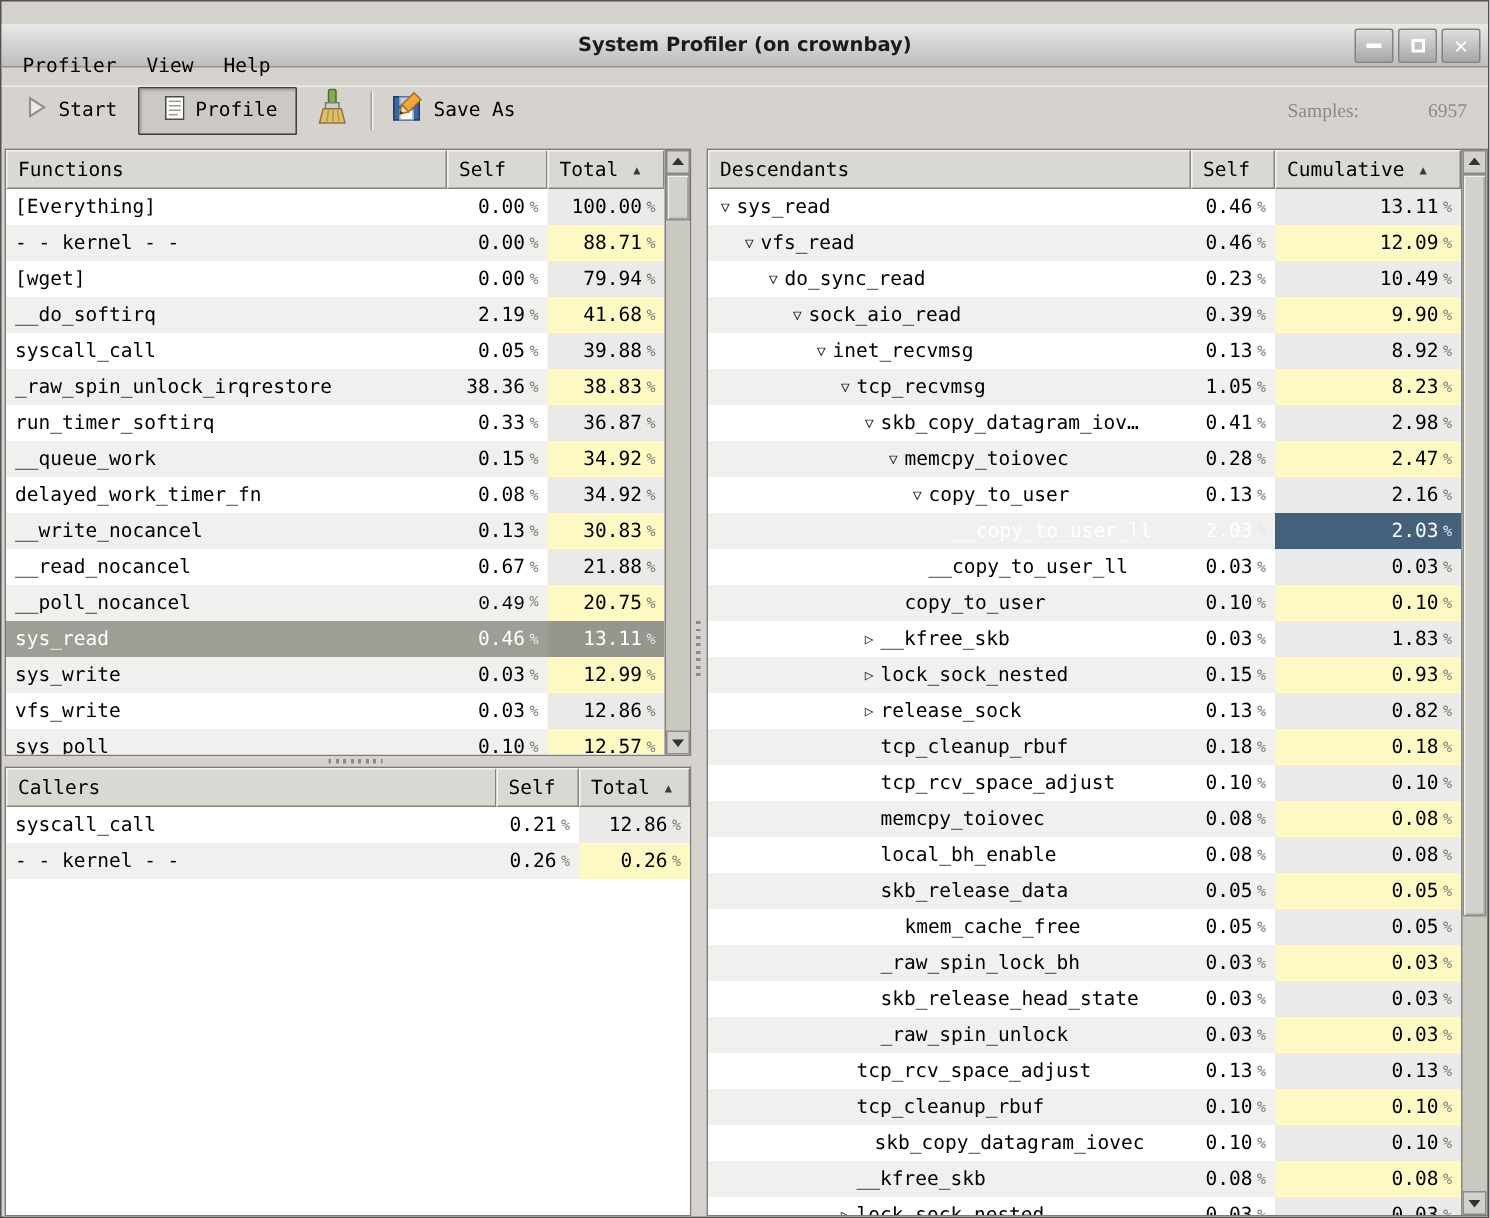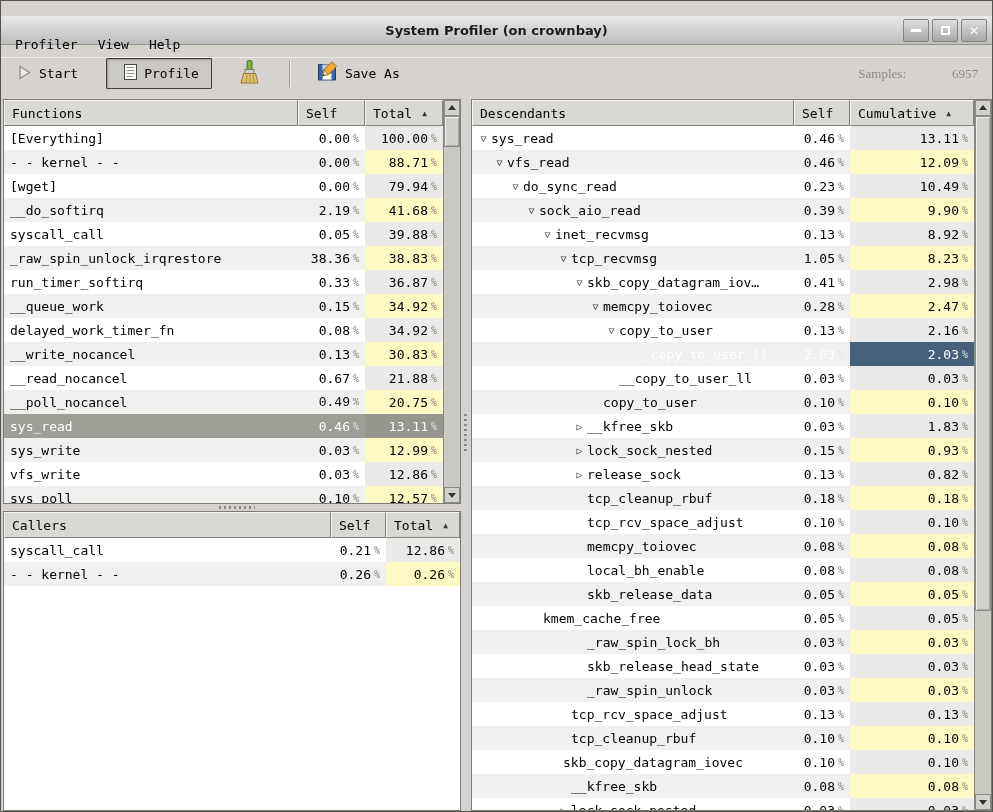--- a/index.html
+++ b/index.html
@@ -18,21 +18,21 @@
   .win-btn{width:26px;height:23px;border:1px solid #84837f;border-radius:2px;
     background:linear-gradient(#dedede,#a7a7a7);display:flex;align-items:center;justify-content:center;}
   .glyph-min{width:10px;height:3px;background:#fff;}
   .glyph-max{width:9px;height:9px;border:2px solid #fff;}
   .glyph-close{color:#fff;font-size:12px;font-weight:bold;font-family:"DejaVu Sans",sans-serif;line-height:1;}
   
   .menubar{position:absolute;left:0;top:30px;right:0;height:26px;display:flex;align-items:center;padding-left:4px;}
   .menu-item{padding:3px 10px;font-size:13px;}
   
   .toolbar{position:absolute;left:0;top:56px;right:0;height:32px;border-top:1px solid #ecebe7;
-    display:flex;align-items:center;padding:0 10px;gap:14px;}
+    display:flex;align-items:center;padding:0 10px;}
   .tb-item{display:flex;align-items:center;gap:7px;font-size:13px;}
   .tb-start{padding:4px 6px;margin-right:8px;}
   .tb-profile{border:1px solid #40403c;background:#ccc9c4;border-radius:1px;
     box-shadow:inset 1px 1px 2px rgba(0,0,0,.25);padding:5px 12px 5px 17px;}
   .tb-brush{margin-left:9px;padding:2px 4px;}
   .tb-sep{width:2px;height:26px;margin:0 11px;border-left:1px solid #a19f98;border-right:1px solid #f0efeb;}
   .samples{margin-left:auto;display:flex;gap:46px;color:#8b8a84;font-size:13px;padding-right:4px;font-family:Liberation Serif, serif;}
   
   .panel{position:absolute;background:#fff;border:1px solid #7e7c77;}
   .table-area{position:absolute;top:0;left:0;bottom:0;overflow:hidden;}
@@ -712,21 +712,21 @@
             <div class="cell cell-val cell-self" style="width: 56px;">
               <span>0.05</span>
               <span class="pct">%</span>
             </div>
             <div class="cell cell-val cell-total" style="width: 124px;">
               <span>0.05</span>
               <span class="pct">%</span>
             </div>
           </div>
           <div class="tbl-row">
-            <div class="cell cell-name" style="padding-left: 56px;">
+            <div class="cell cell-name" style="padding-left: 116px;">
               <span class="expander"></span>
               <span>kmem_cache_free</span>
             </div>
             <div class="cell cell-val cell-self" style="width: 56px;">
               <span>0.05</span>
               <span class="pct">%</span>
             </div>
             <div class="cell cell-val cell-total" style="width: 124px;">
               <span>0.05</span>
               <span class="pct">%</span>
@@ -796,21 +796,21 @@
             <div class="cell cell-val cell-self" style="width: 56px;">
               <span>0.10</span>
               <span class="pct">%</span>
             </div>
             <div class="cell cell-val cell-total" style="width: 124px;">
               <span>0.10</span>
               <span class="pct">%</span>
             </div>
           </div>
           <div class="tbl-row">
-            <div class="cell cell-name" style="padding-left: 76px;">
+            <div class="cell cell-name" style="padding-left: 96px;">
               <span class="expander"></span>
               <span>skb_copy_datagram_iovec</span>
             </div>
             <div class="cell cell-val cell-self" style="width: 56px;">
               <span>0.10</span>
               <span class="pct">%</span>
             </div>
             <div class="cell cell-val cell-total" style="width: 124px;">
               <span>0.10</span>
               <span class="pct">%</span>

